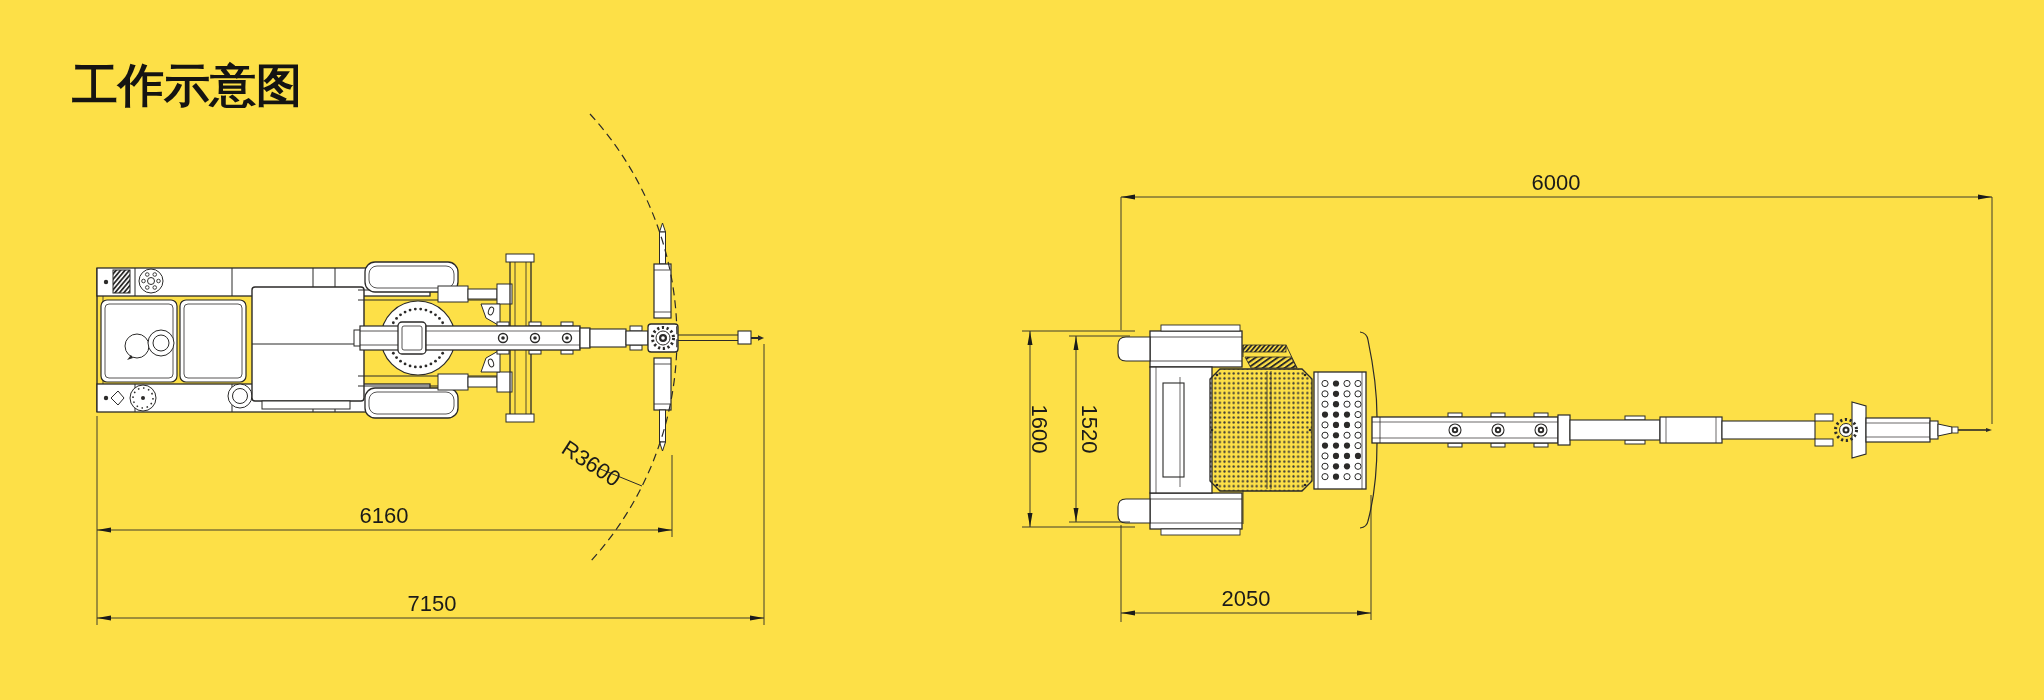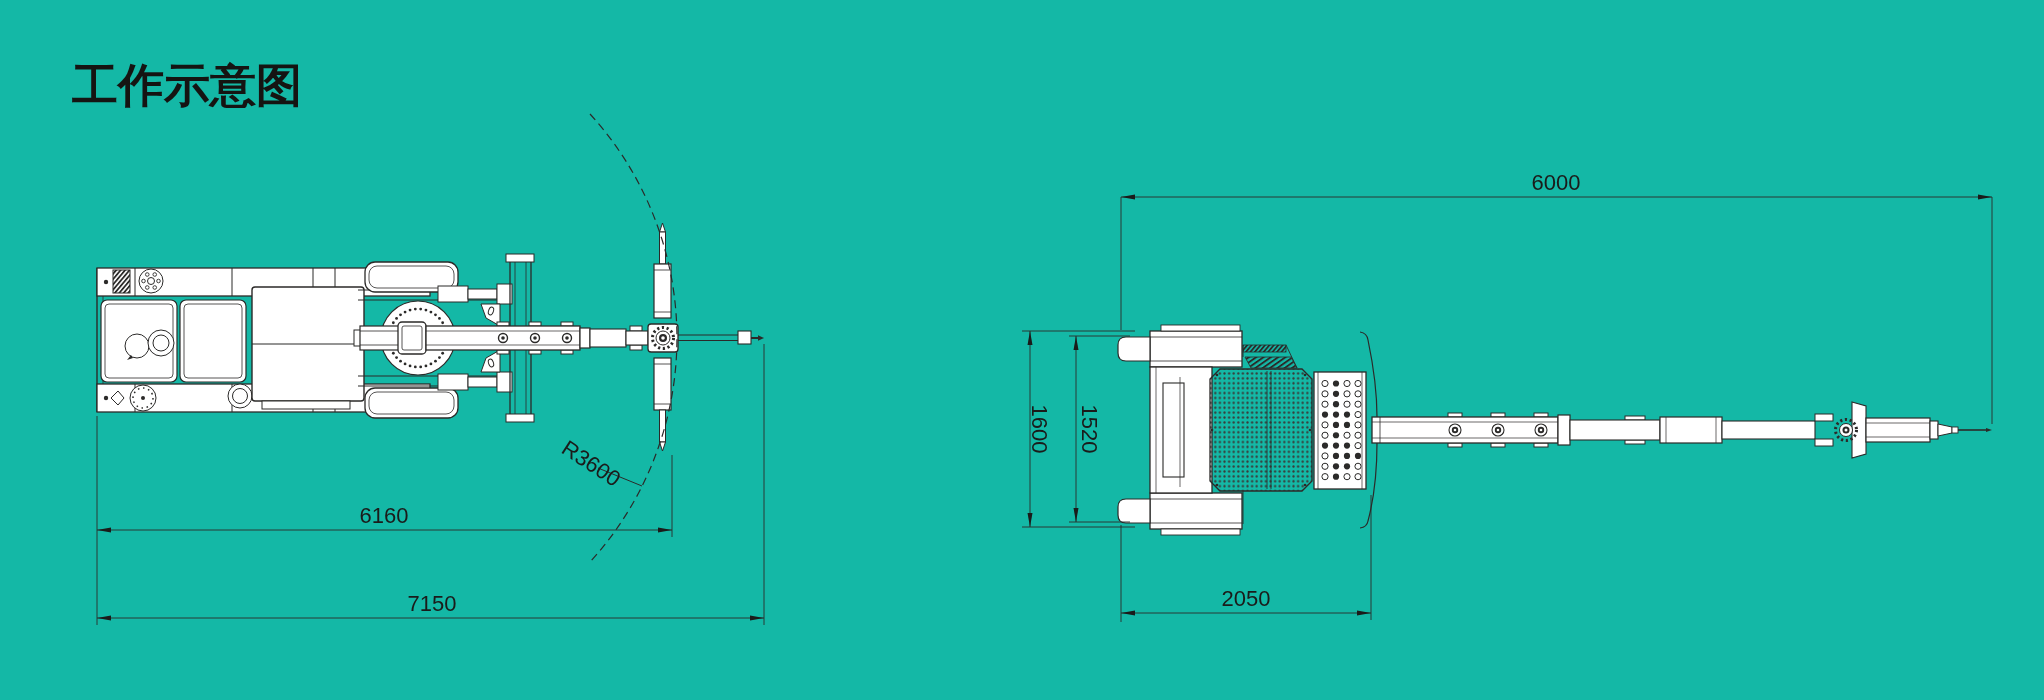--- a/index.html
+++ b/index.html
@@ -1,16 +1,16 @@
 <!DOCTYPE html>
 <html><head>
 <meta charset="utf-8">
 <style>
   html,body{margin:0;padding:0;background:#ffffff;}
-  .canvas{position:relative;width:2044px;height:700px;background:#14b8a6;overflow:hidden;
+  .canvas{position:relative;width:2044px;height:700px;background:#fde047;overflow:hidden;
           font-family:"Liberation Sans","DejaVu Sans",sans-serif;}
   svg{display:block;}
   svg text{fill:#1b1b1a;}
   .dim-text{font-size:22px;}
   .title-text{font-size:46px;font-weight:bold;fill:#151412;}
   .wf{fill:#ffffff;}
 </style>
 </head>
 <body>
 

